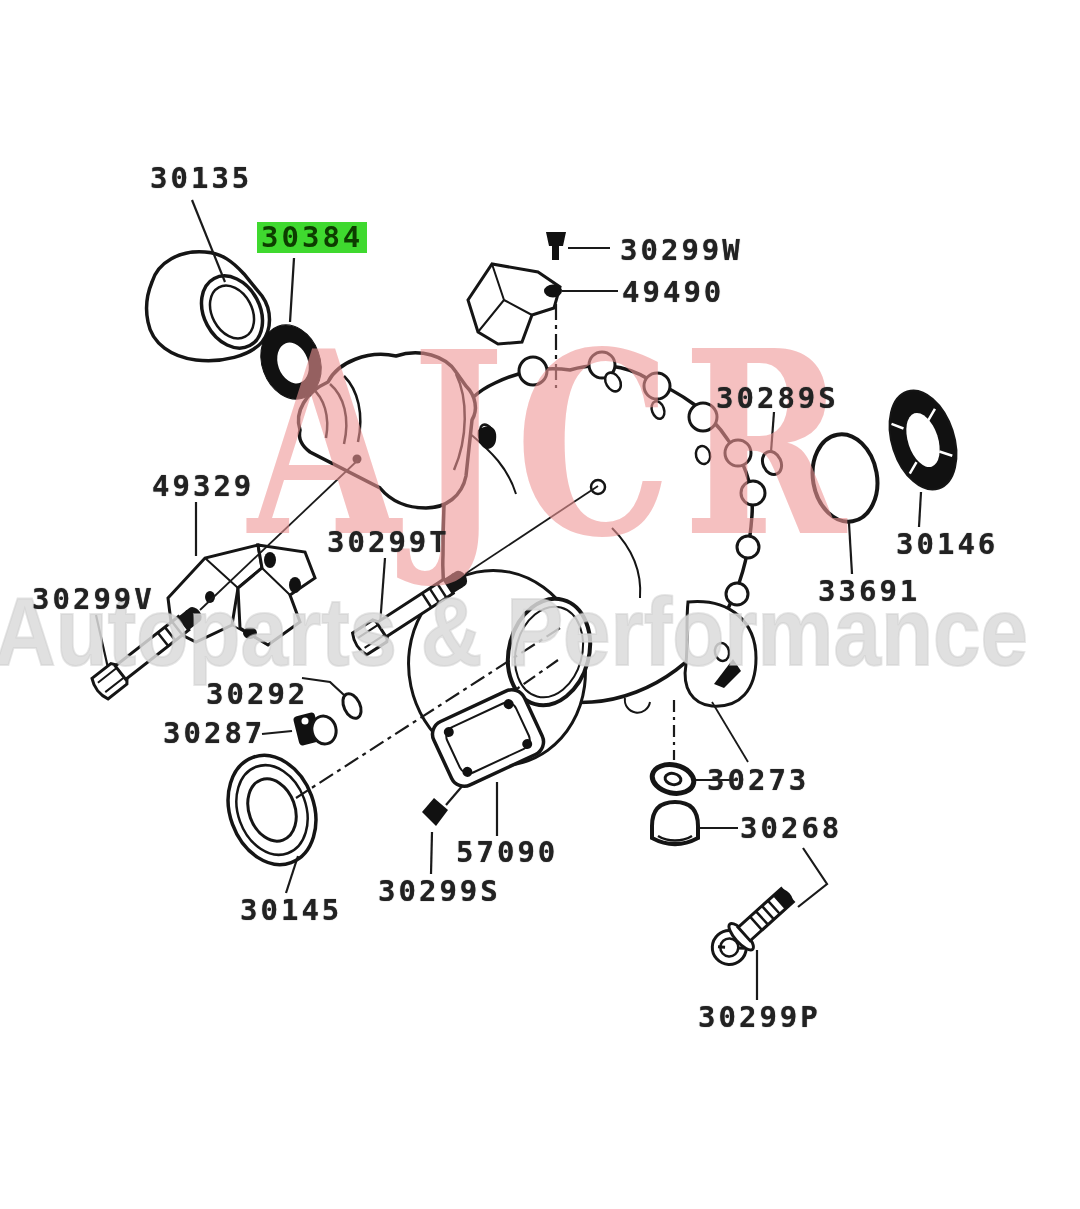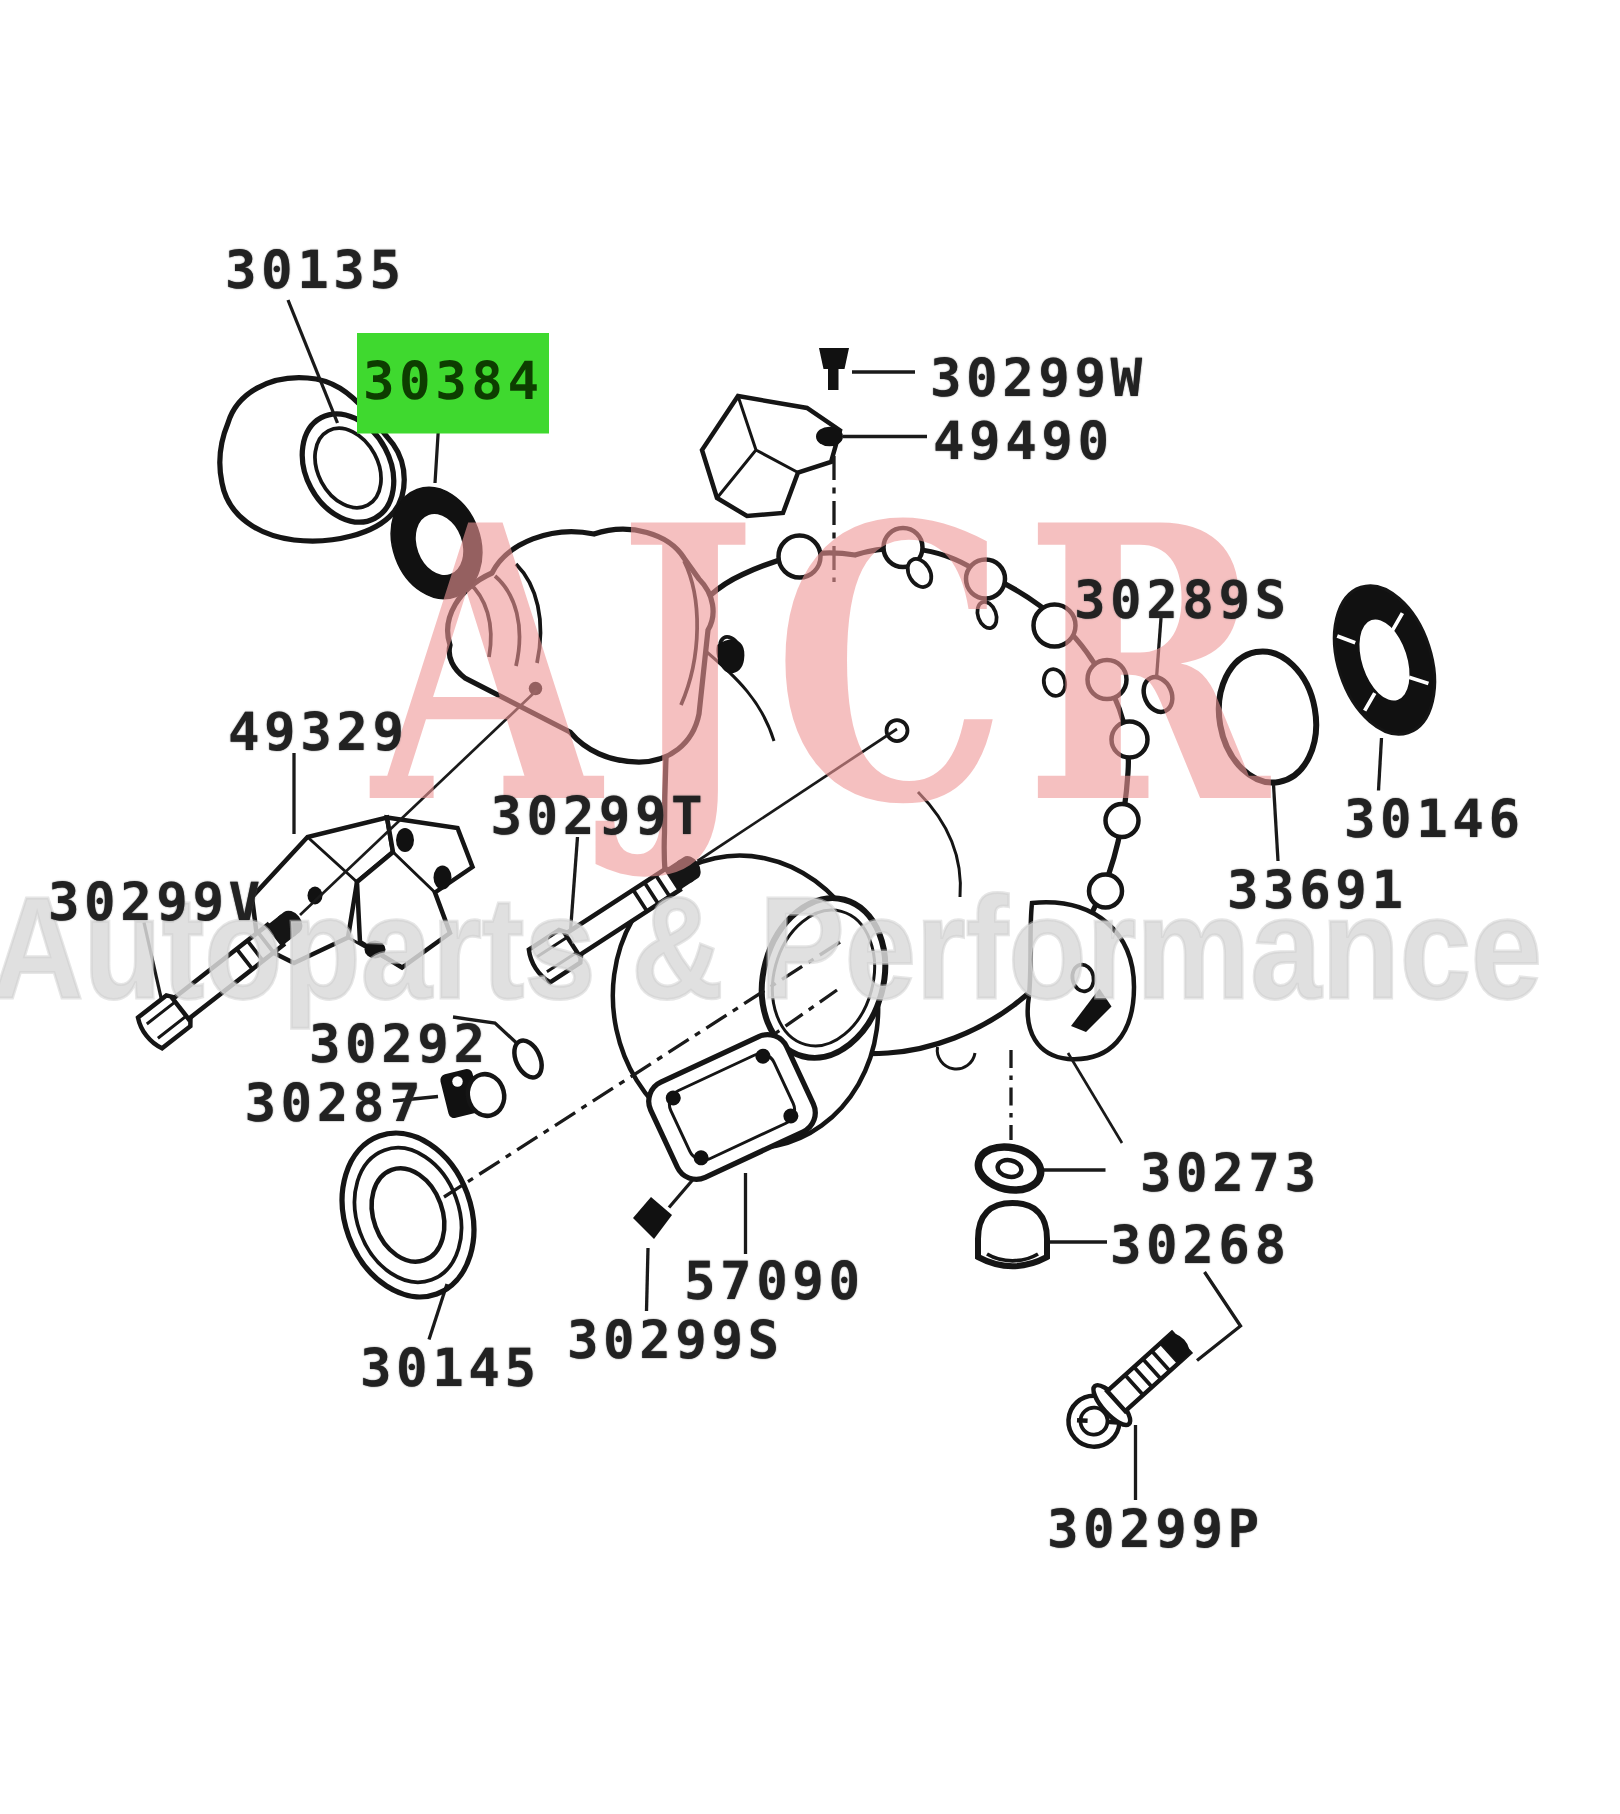--- a/index.html
+++ b/index.html
@@ -1,23 +1,23 @@
 <!DOCTYPE html>
 <html style="--hl: #3fd92f; --wm-pink: rgba(238,150,150,0.60); --wm-gray: rgba(219,219,219,0.85);"><head>
 <meta charset="utf-8">
 <style>
   html,body{margin:0;padding:0;background:#fff;}
   .stage{position:relative;width:1080px;height:1209px;background:#fff;overflow:hidden;
          font-family:"Liberation Sans",sans-serif;}
   .stage svg{position:absolute;left:0;top:0;}
   
   .plabel{position:absolute;font-family:"DejaVu Sans Mono",monospace;font-weight:bold;
-          font-size:35px;letter-spacing:3px;color:#222;white-space:nowrap;
+          font-size:29px;letter-spacing:3px;color:#222;white-space:nowrap;
           text-shadow:0 0 1px #555;line-height:1;}
-  .plabel.hl{background:var(--hl,#3fd92f);color:#0d3d00;padding:16px 4px;text-shadow:none;}
+  .plabel.hl{background:var(--hl,#3fd92f);color:#0d3d00;padding:1px 4px;text-shadow:none;margin-left:19px;}
   
   .wm-brand{position:absolute;left:248px;top:318px;font-family:"DejaVu Serif",serif;
             font-weight:bold;font-size:252px;line-height:1;letter-spacing:14px;
             color:var(--wm-pink,rgba(238,150,150,.6));transform:scaleX(.78);
             transform-origin:0 0;white-space:nowrap;pointer-events:none;}
   .wm-tag{position:absolute;left:-6px;top:583px;font-family:"Liberation Sans",sans-serif;
           font-weight:800;font-size:97px;line-height:1;color:var(--wm-gray,rgba(219,219,219,.85));
           -webkit-text-stroke:2px rgba(205,205,205,.5);transform:scaleX(.88);
           transform-origin:0 0;white-space:nowrap;pointer-events:none;}
 </style>
@@ -213,17 +213,17 @@
   <div class="plabel" style="left:896px;top:530px">30146</div>
   <div class="plabel" style="left:818px;top:577px">33691</div>
   <div class="plabel" style="left:152px;top:472px">49329</div>
   <div class="plabel" style="left:327px;top:528px">30299T</div>
   <div class="plabel" style="left:32px;top:585px">30299V</div>
   <div class="plabel" style="left:206px;top:680px">30292</div>
   <div class="plabel" style="left:163px;top:719px">30287</div>
   <div class="plabel" style="left:240px;top:896px">30145</div>
   <div class="plabel" style="left:456px;top:838px">57090</div>
   <div class="plabel" style="left:378px;top:877px">30299S</div>
-  <div class="plabel" style="left:760px;top:766px">30273</div>
+  <div class="plabel" style="left:707px;top:766px">30273</div>
   <div class="plabel" style="left:740px;top:814px">30268</div>
   <div class="plabel" style="left:698px;top:1003px">30299P</div>
 
 </div>
 
 </body></html>

